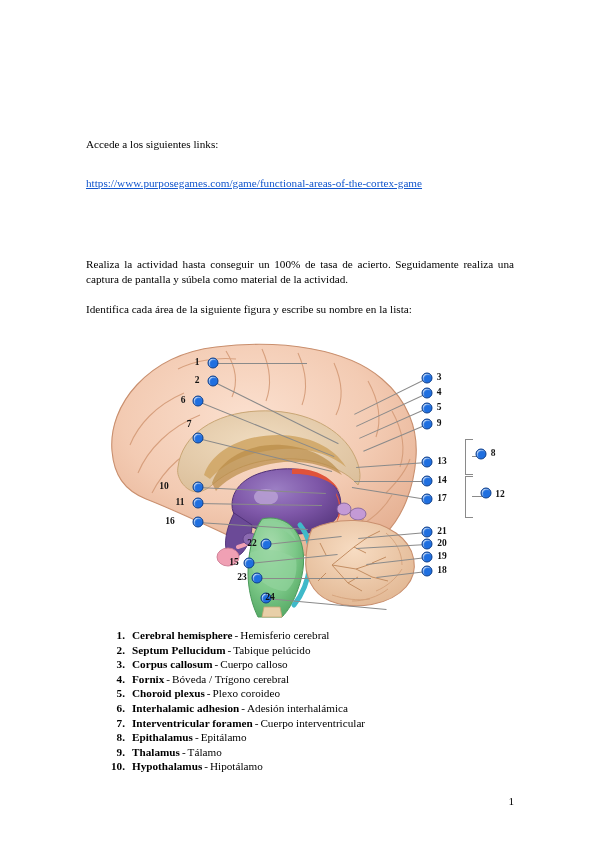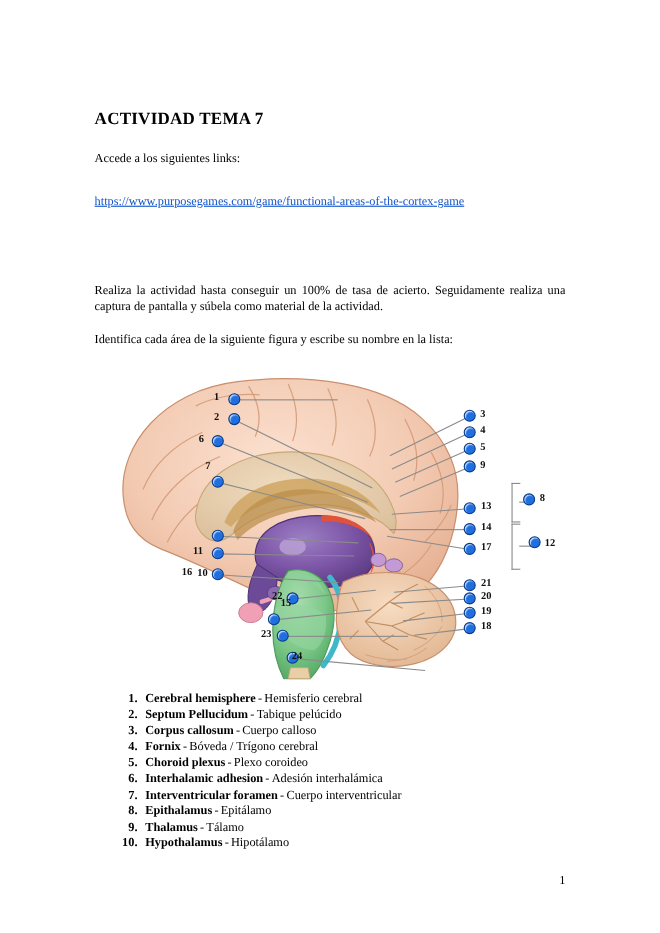--- a/index.html
+++ b/index.html
@@ -171,21 +171,20 @@
     top: 795px;
     font-size: 11.2px;
   }
 </style>
 </head>
 <body>
 
 <div class="page">
 
 
-  <div class="doc-title">ACTIVIDAD TEMA 7</div>
 
   <div class="para p-intro">Accede a los siguientes links:</div>
 
   <a class="link link-1" href="#">https://www.purposegames.com/game/functional-areas-of-the-cortex-game</a>
 
   <div class="para p-note">Realiza la actividad hasta conseguir un 100% de tasa de acierto. Seguidamente realiza una captura de pantalla y súbela como material de la actividad.</div>
   <div class="para p-ident">Identifica cada área de la siguiente figura y escribe su nombre en la lista:</div>
 
   <div class="figure">
     <div class="fig-inner">
@@ -354,33 +353,33 @@
           <div class="dot" style="left: 127px; top: 48px;"></div>
           <div class="num" style="left: 111px; top: 47px;">2</div>
           <div class="leader" style="left: 112px; top: 68px; width: 146.7px; transform: rotate(22.019deg);"></div>
           <div class="dot" style="left: 112px; top: 68px;"></div>
           <div class="num" style="left: 97px; top: 67px;">6</div>
           <div class="leader" style="left: 112px; top: 105px; width: 138.004px; transform: rotate(13.8349deg);"></div>
           <div class="dot" style="left: 112px; top: 105px;"></div>
           <div class="num" style="left: 103px; top: 91px;">7</div>
           <div class="leader" style="left: 112px; top: 154px; width: 128.141px; transform: rotate(2.68378deg);"></div>
           <div class="dot" style="left: 112px; top: 154px;"></div>
-          <div class="num" style="left: 98px; top: 153px; margin-top: 36px;">10</div>
+          <div class="num" style="left: 78px; top: 153px;">10</div>
           <div class="leader" style="left: 112px; top: 170px; width: 124.016px; transform: rotate(0.924045deg);"></div>
           <div class="dot" style="left: 112px; top: 170px;"></div>
           <div class="num" style="left: 94px; top: 169px;">11</div>
           <div class="leader" style="left: 112px; top: 189px; width: 110.223px; transform: rotate(3.64119deg);"></div>
           <div class="dot" style="left: 112px; top: 189px;"></div>
           <div class="num" style="left: 84px; top: 188px;">16</div>
           <div class="leader" style="left: 180px; top: 211px; width: 76.4199px; transform: rotate(-6.00901deg);"></div>
           <div class="dot" style="left: 180px; top: 211px;"></div>
           <div class="num" style="left: 166px; top: 210px;">22</div>
           <div class="leader" style="left: 163px; top: 230px; width: 89.4539px; transform: rotate(-5.77433deg);"></div>
           <div class="dot" style="left: 163px; top: 230px;"></div>
-          <div class="num" style="left: 148px; top: 216px; margin-left: 26px;">15</div>
+          <div class="num" style="left: 148px; top: 229px;">15</div>
           <div class="leader" style="left: 171px; top: 245px; width: 114px; transform: rotate(0deg);"></div>
           <div class="dot" style="left: 171px; top: 245px;"></div>
           <div class="num" style="left: 156px; top: 244px;">23</div>
           <div class="leader" style="left: 180px; top: 265px; width: 120.503px; transform: rotate(5.23748deg);"></div>
           <div class="dot" style="left: 180px; top: 265px;"></div>
           <div class="num" style="left: 164px; top: 264px; margin-left: 20px;">24</div>
           <div class="leader" style="left: 341px; top: 45px; width: 81.3941px; transform: rotate(153.75deg);"></div>
           <div class="dot" style="left: 341px; top: 45px;"></div>
           <div class="num" style="left: 353px; top: 44px;">3</div>
           <div class="leader" style="left: 341px; top: 60px; width: 78.2943px; transform: rotate(155.072deg);"></div>

